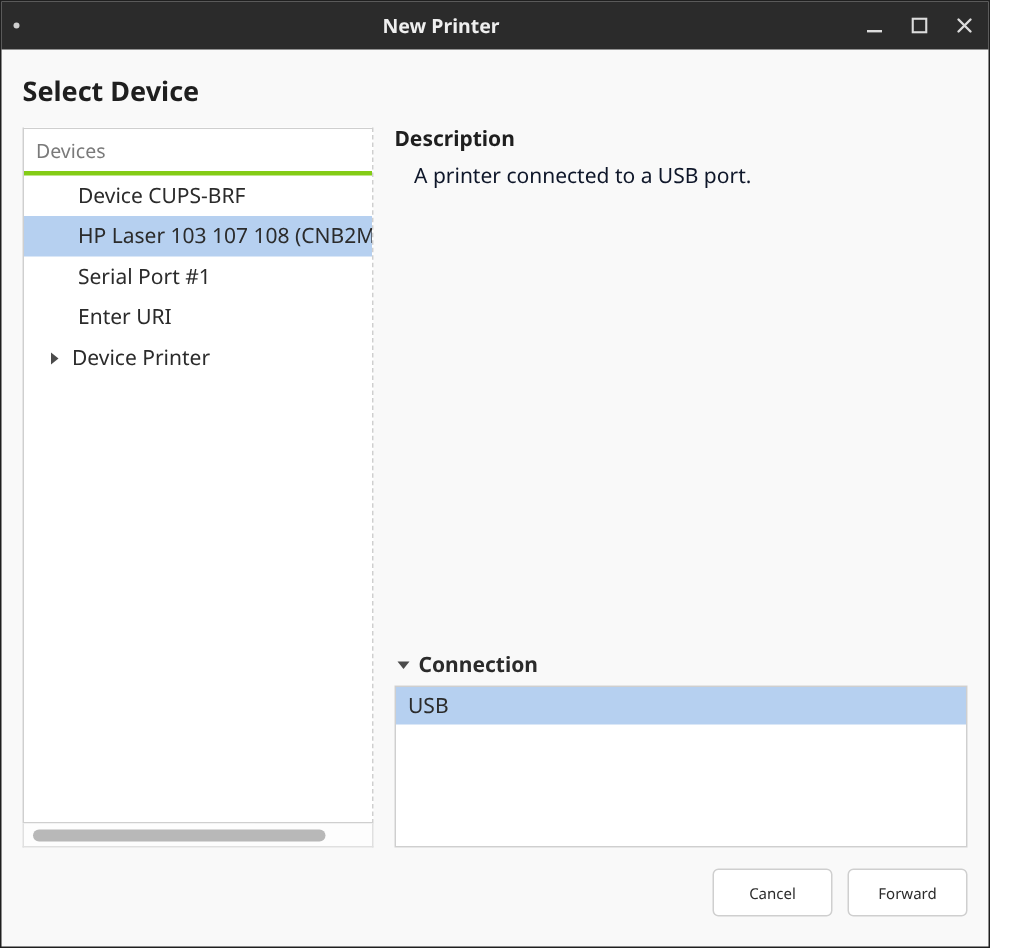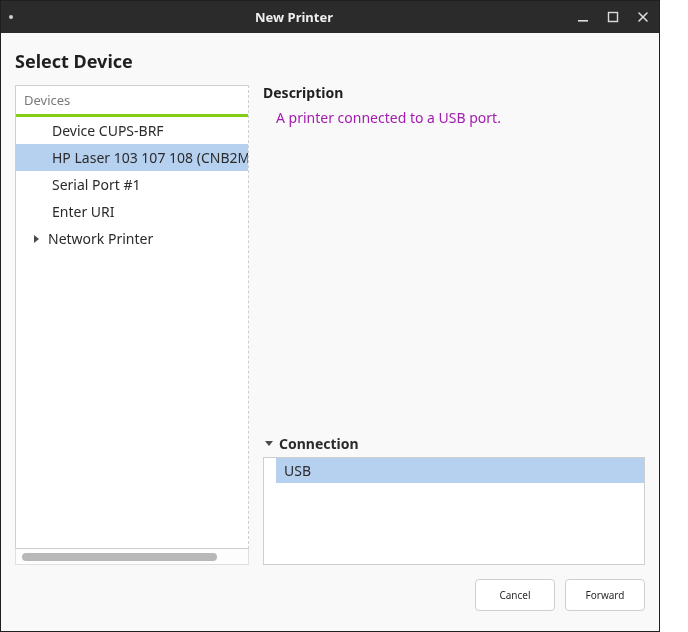--- a/index.html
+++ b/index.html
@@ -143,21 +143,21 @@
     min-width: 0;
   }
   .desc-title {
     font-weight: 700;
     font-size: 14px;
     color: #1f1f1f;
     margin-top: -2px;
   }
   .desc-text {
     padding: 6px 0 0 13px;
-    color: #a21caf;
+    color: #0f172a;
     font-size: 14px;
   }
   .spacer { flex: 1; }
 
   .conn-header {
     display: flex; align-items: center; gap: 6px;
     font-size: 14px;
     padding-bottom: 4px;
     color: #2b2b2b;
     font-weight: bold;
@@ -175,21 +175,20 @@
     border: 1px solid #cfcfcf;
     overflow: hidden;
   }
   .conn-item {
     padding: 3px 8px;
     font-size: 14px;
     cursor: pointer;
   }
   .conn-item.selected {
     background: #b6d0f0;
-    margin-left: 12px;
   }
 
   
   .footer {
     height: 58px;
     display: flex;
     align-items: center;
     justify-content: flex-end;
     gap: 10px;
     padding: 0 14px 14px 14px;
@@ -251,21 +250,21 @@
             <span>HP Laser 103 107 108 (CNB2M8PV</span>
           </div>
           <div class="tree-item">
             <span>Serial Port #1</span>
           </div>
           <div class="tree-item">
             <span>Enter URI</span>
           </div>
           <div class="tree-item expandable">
             <span class="tri"></span>
-            <span class="label-wrap">Network Printer</span>
+            <span class="label-wrap">Device Printer</span>
           </div>
         </div>
         <div class="hscrollshell">
           <div class="hscrollthumb"></div>
         </div>
       </div>
 
       <div class="right-panel">
         <div class="desc-title">Description</div>
         <div class="desc-text">A printer connected to a USB port.</div>

